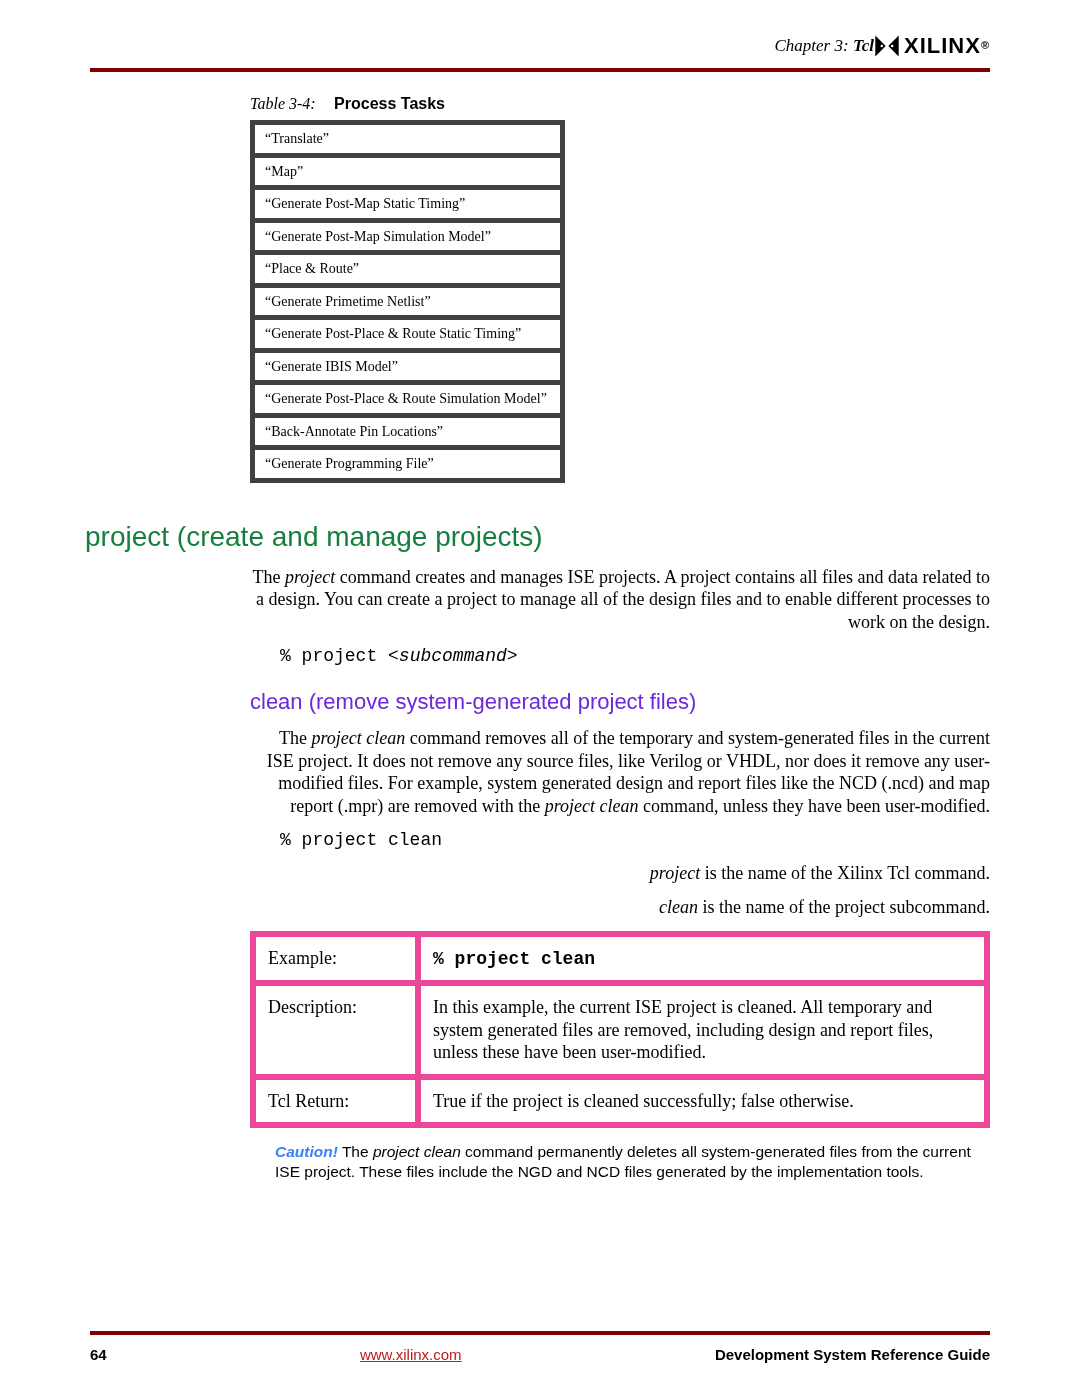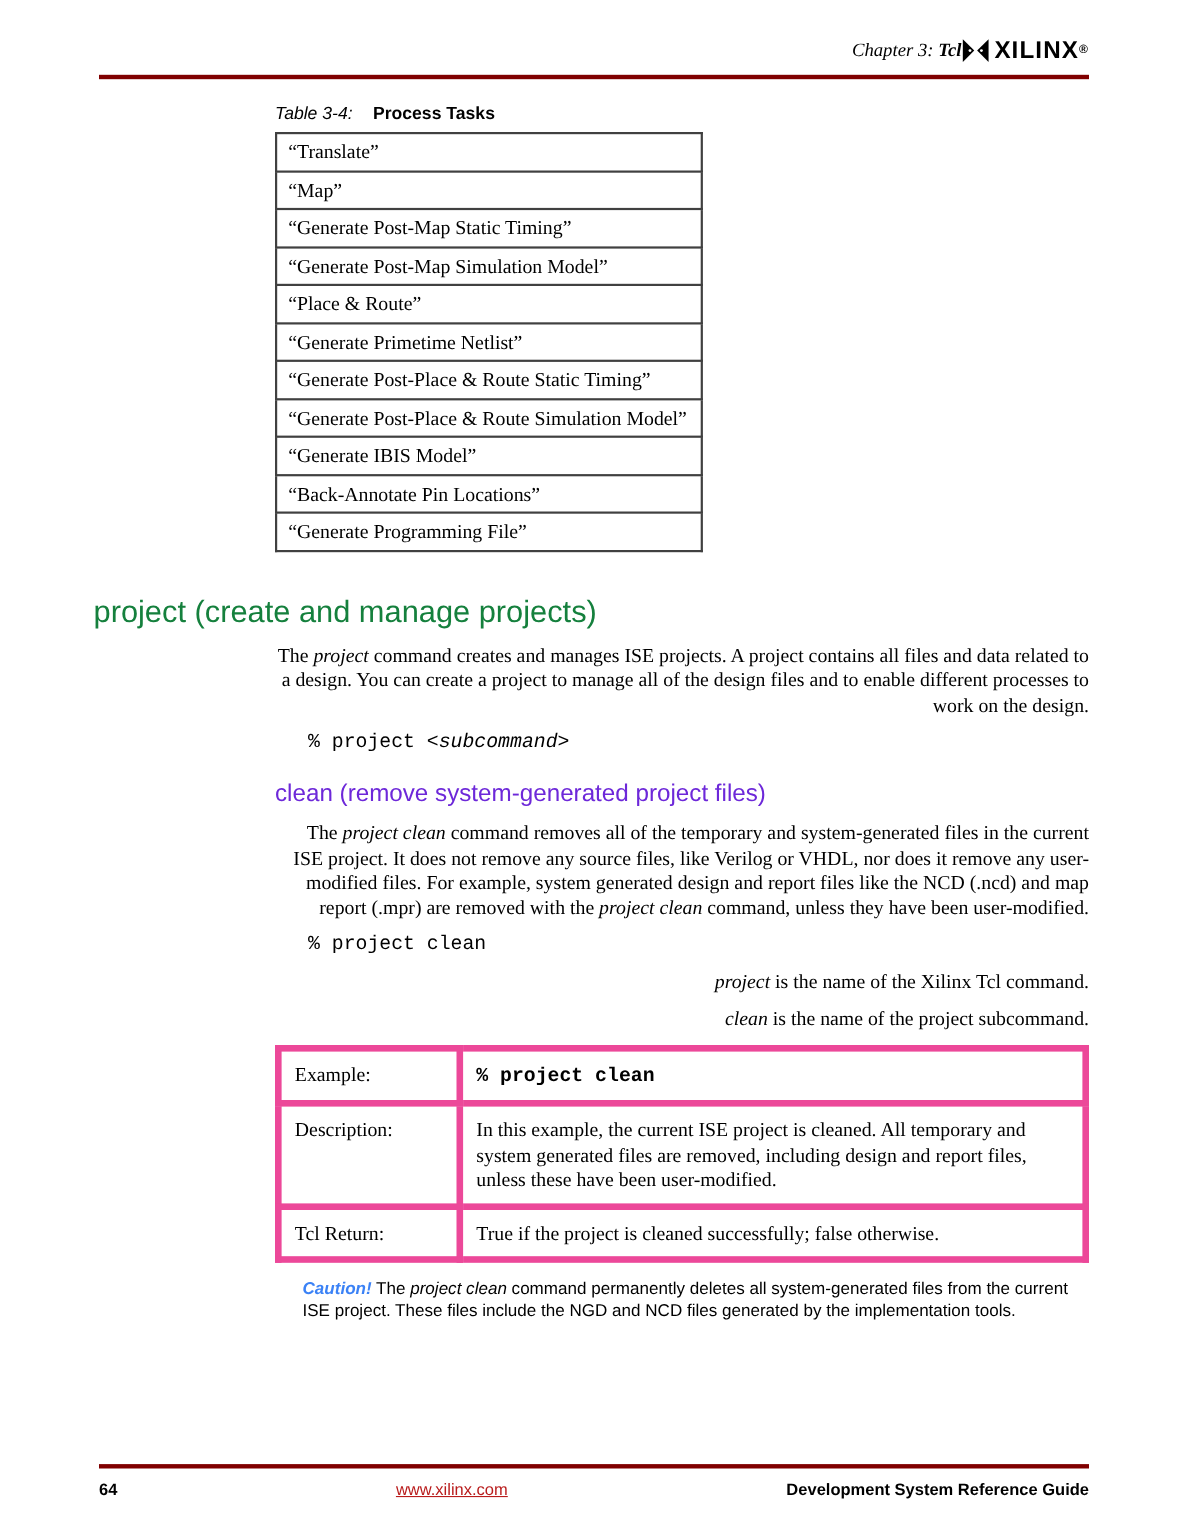--- a/index.html
+++ b/index.html
@@ -57,32 +57,32 @@
 
   
   .content {
     margin-left: 75px; 
   }
   .table-caption {
     font-family: Arial, Helvetica, sans-serif;
     font-size: 16px;
     margin: 0 0 6px 85px;
   }
-  .table-caption .tc-label { font-style: italic; font-weight: 400; }
+  .table-caption .tc-label { font-style: italic; font-weight: 400; font-family: Liberation Serif, serif; }
   .table-caption .tc-title { font-weight: 700; margin-left: 14px; }
 
   table.process-tasks {
     border-collapse: collapse;
     margin-left: 85px;
     border: 1px solid #000;
   }
   table.process-tasks td {
-    border: 2px solid #404040;
+    border: 5px solid #404040;
     padding: 5px 13px 5px 10px;
-    font-size: 18px;
+    font-size: 14px;
   }
 
   h1.section-title {
     font-family: Arial, Helvetica, sans-serif;
     font-weight: 400;
     font-size: 28px;
     color: #15803d;
     margin: 36px 0 12px -80px;
   }
   p.para {
@@ -203,24 +203,24 @@
       <tr>
           <td>“Place &amp; Route”</td>
         </tr>
       <tr>
           <td>“Generate Primetime Netlist”</td>
         </tr>
       <tr>
           <td>“Generate Post-Place &amp; Route Static Timing”</td>
         </tr>
       <tr>
+          <td>“Generate IBIS Model”</td>
+        </tr>
+      <tr>
           <td>“Generate Post-Place &amp; Route Simulation Model”</td>
-        </tr>
-      <tr>
-          <td>“Generate IBIS Model”</td>
         </tr>
       <tr>
           <td>“Back-Annotate Pin Locations”</td>
         </tr>
       <tr>
           <td>“Generate Programming File”</td>
         </tr>
     </tbody>
   </table>
 

